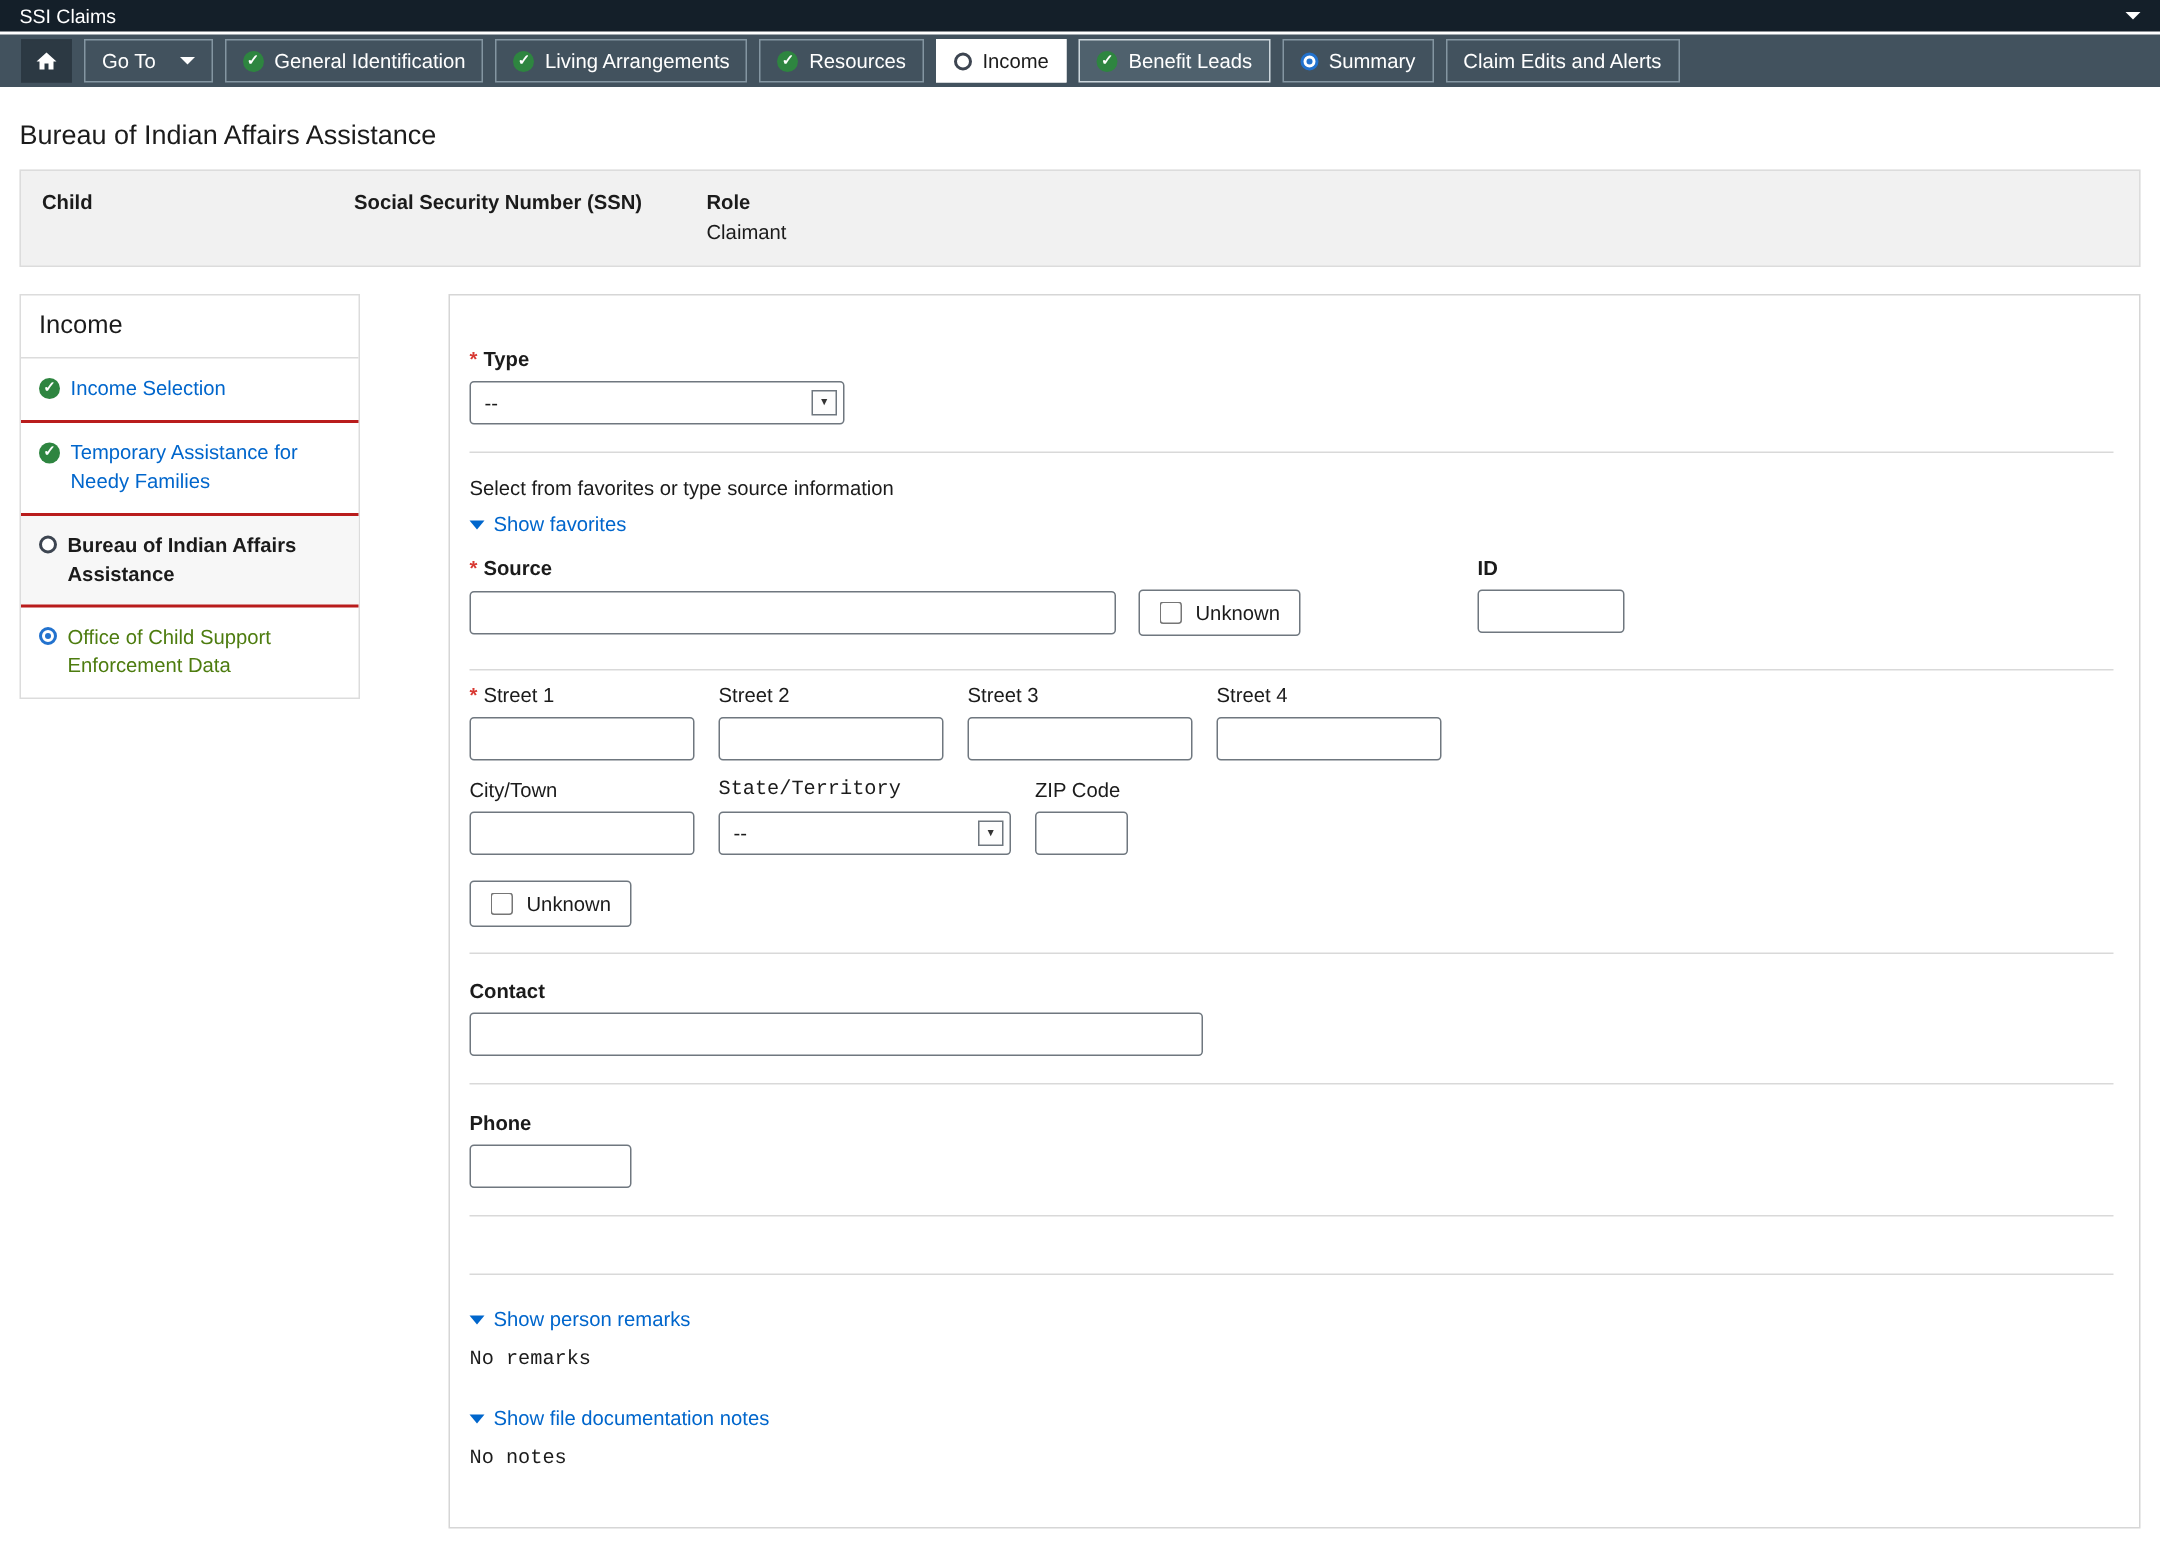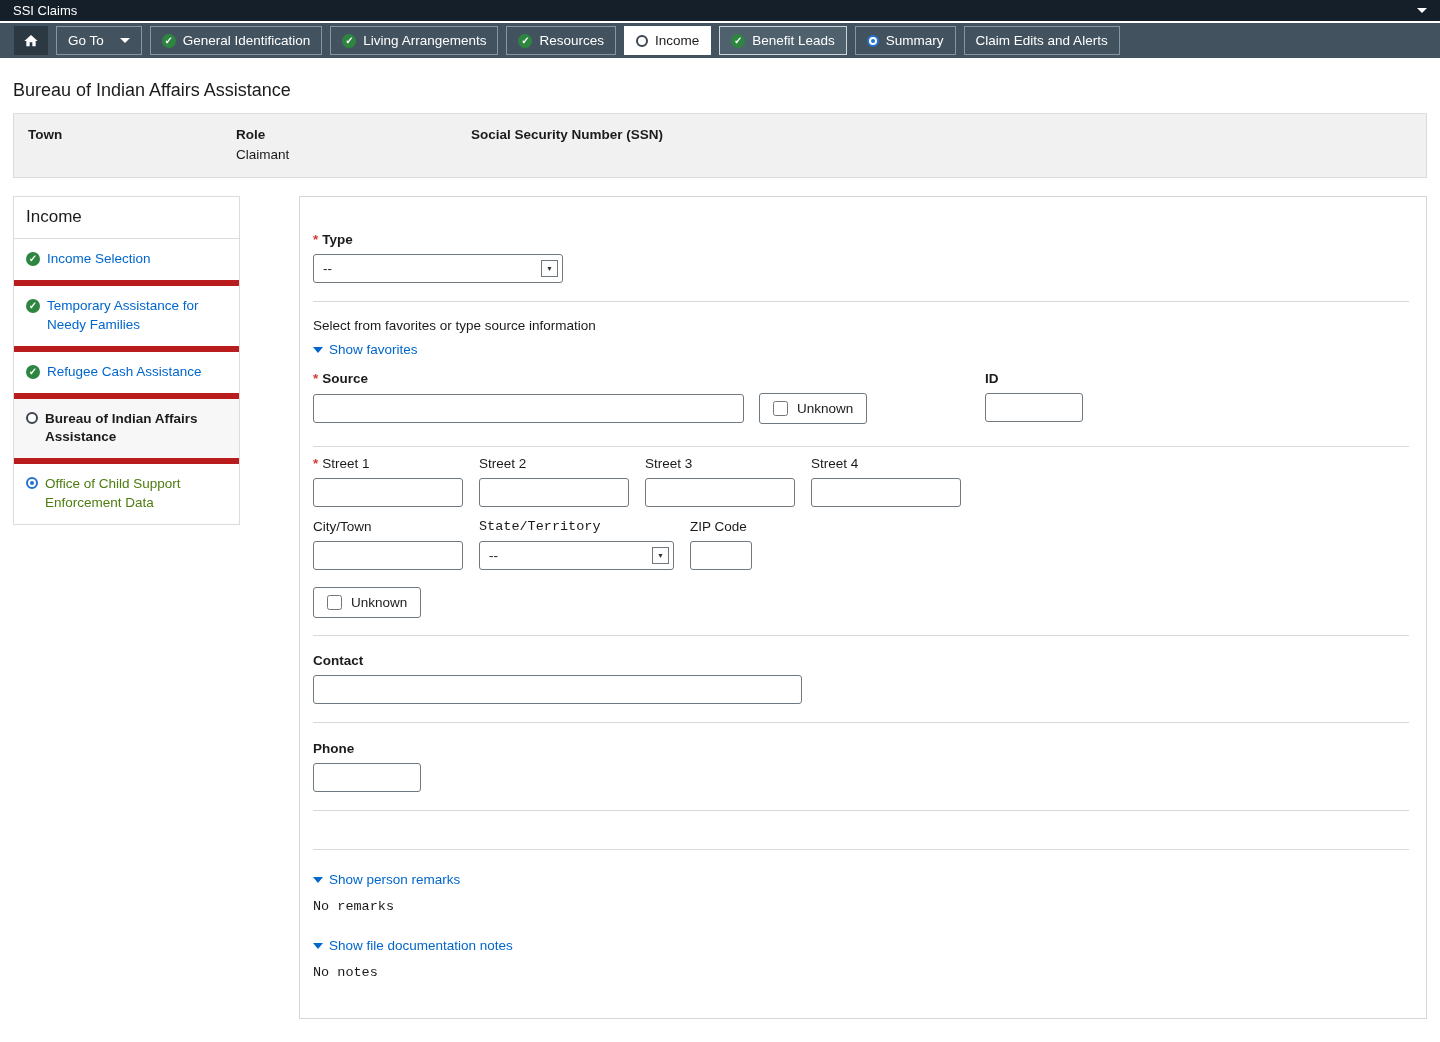--- a/index.html
+++ b/index.html
@@ -72,21 +72,21 @@
   .person-header .label { font-weight:bold; }
   .person-header .value { margin-top:5px; font-weight:400; }
 
   .main-row { display:flex; align-items:flex-start; margin-top:18px; }
 
   
   .sidebar { width:227px; border:1px solid #dcdcdc; background:#fff; }
   .sidebar-title { font-size:17px; padding:10px 12px 11px; border-bottom:1px solid #dcdcdc; }
   .sidebar-item {
     display:flex; gap:7px; align-items:flex-start;
-    padding:11px 12px; border-bottom:6px solid #b91c1c;
+    padding:11px 12px; border-bottom:2px solid #b91c1c;
     font-size:13.5px; color:#0066cc; cursor:pointer; line-height:1.4;
   }
   .sidebar-item:last-child { border-bottom:none; }
   .sidebar-item .si-icon { margin-top:2px; }
   .sidebar-item.current { background:#f7f7f7; color:#1b1b1b; font-weight:bold; }
   .sidebar-item.info { color:#4d7c0f; }
 
   
   .panel {
     margin-left:59px; flex:1; border:1px solid #d6d6d6; background:#fff;
@@ -195,46 +195,42 @@
   <button class="nav-tab">
     <span>Claim Edits and Alerts</span>
   </button>
 </div>
 
 <div class="content">
   <h1 class="page-title">Bureau of Indian Affairs Assistance</h1>
 
   <div class="person-header">
     <div>
-      <div class="label">Town</div>
+      <div class="label">Child</div>
+    </div>
+    <div>
+      <div class="label">Social Security Number (SSN)</div>
     </div>
     <div>
       <div class="label">Role</div>
       <div class="value">Claimant</div>
     </div>
-    <div>
-      <div class="label">Social Security Number (SSN)</div>
-    </div>
   </div>
 
   <div class="main-row">
 
     <aside class="sidebar">
       <div class="sidebar-title">Income</div>
       <div class="sidebar-item">
         <span class="icon-check si-icon"></span>
         <span>Income Selection</span>
       </div>
       <div class="sidebar-item">
         <span class="icon-check si-icon"></span>
         <span>Temporary Assistance for Needy Families</span>
-      </div>
-      <div class="sidebar-item">
-        <span class="icon-check si-icon"></span>
-        <span>Refugee Cash Assistance</span>
       </div>
       <div class="sidebar-item current">
         <span class="icon-circle-open si-icon"></span>
         <span>Bureau of Indian Affairs Assistance</span>
       </div>
       <div class="sidebar-item info">
         <span class="icon-target si-icon"></span>
         <span>Office of Child Support Enforcement Data</span>
       </div>
     </aside>

